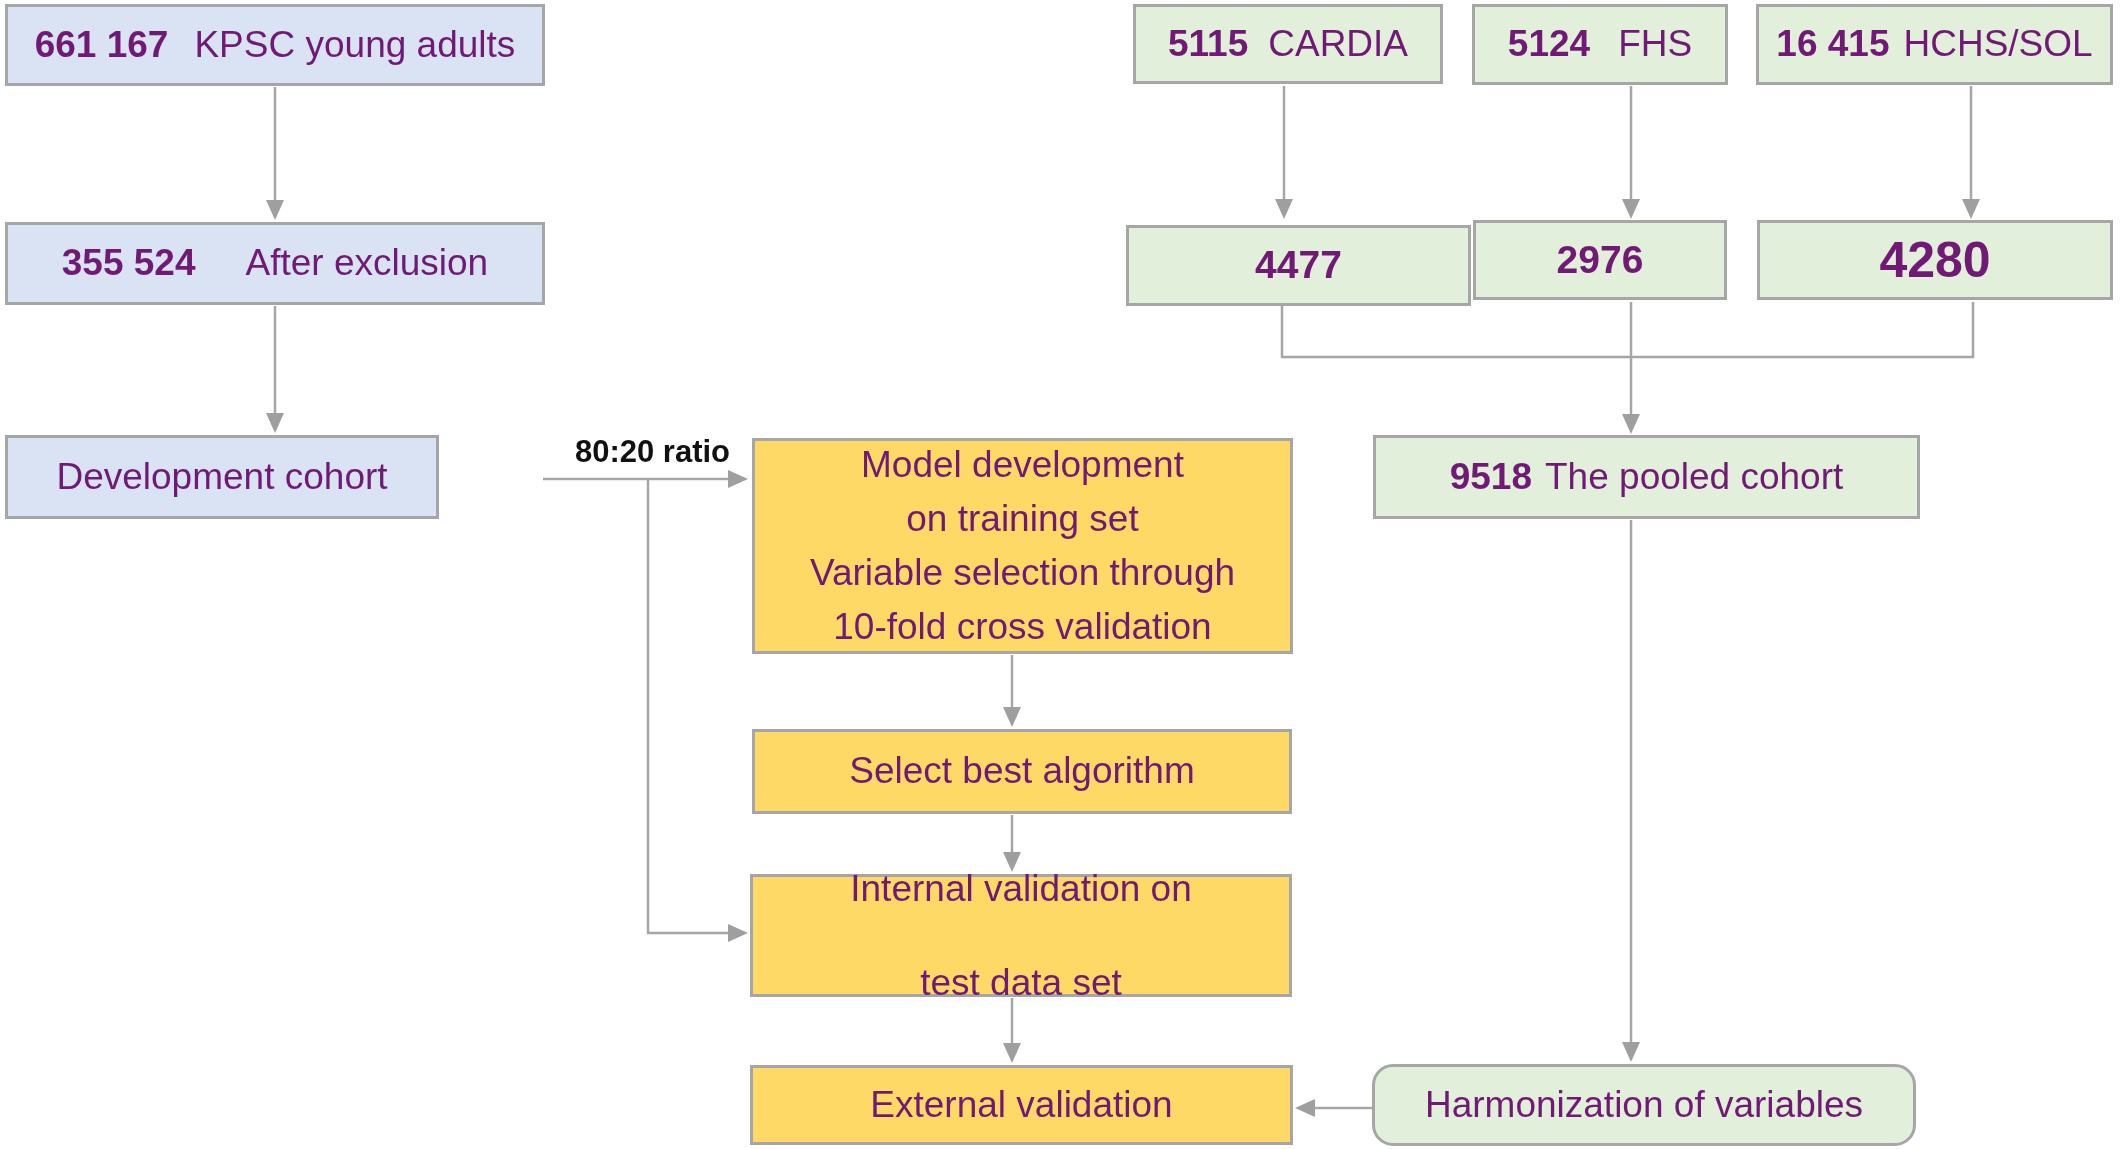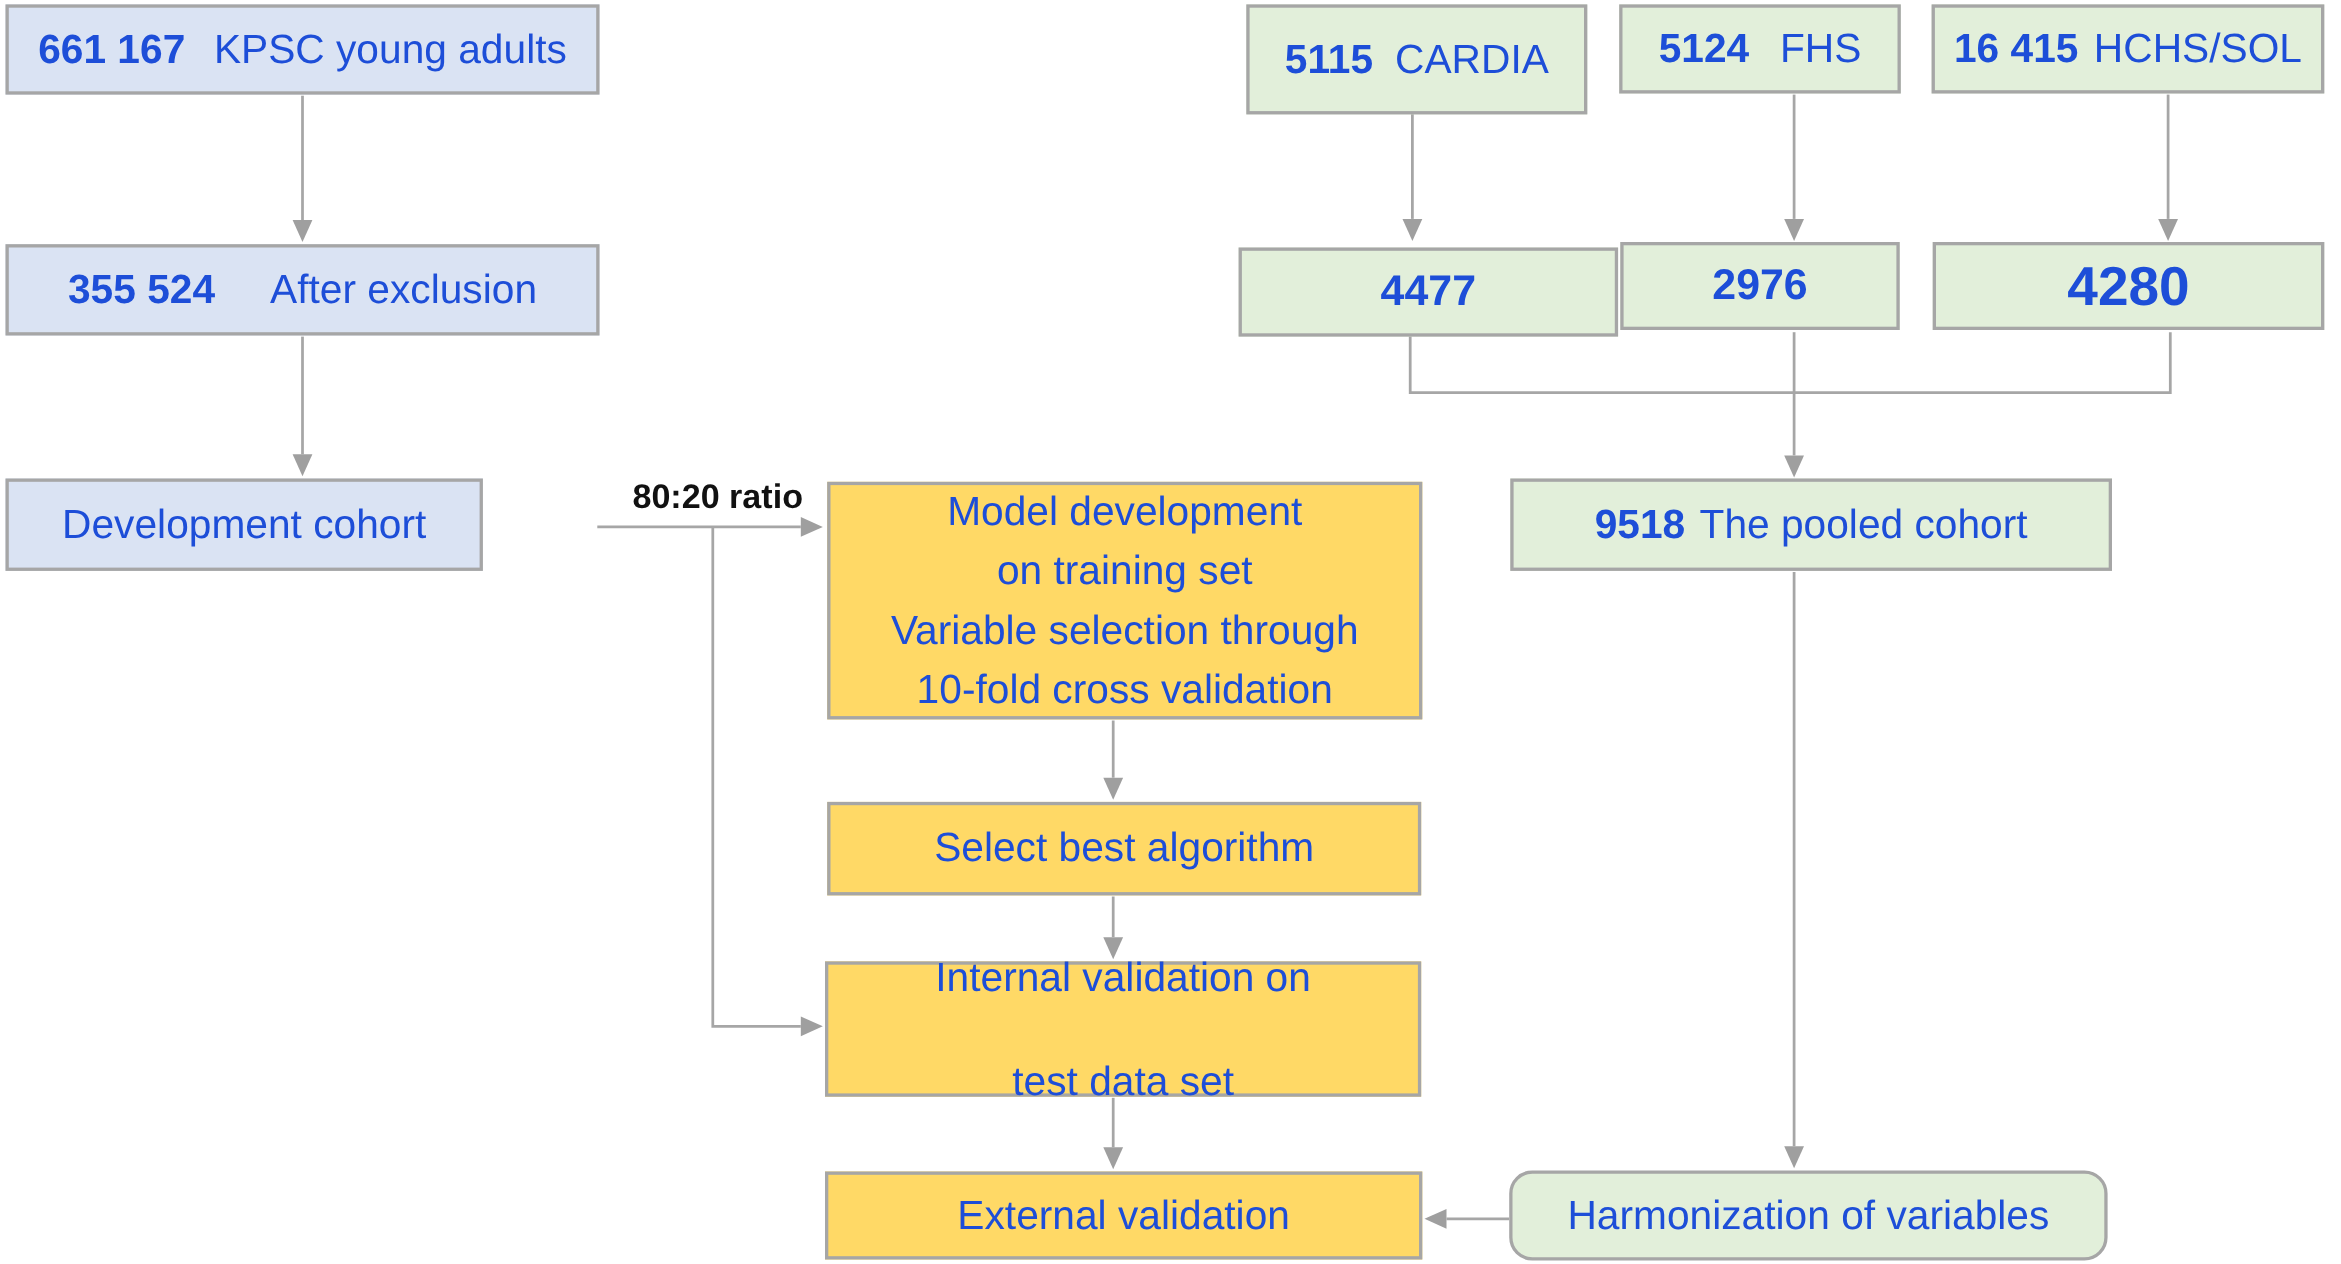--- a/index.html
+++ b/index.html
@@ -12,21 +12,21 @@
   }
   .wires{position:absolute;left:0;top:0;}
   .node{
     position:absolute;
     box-sizing:border-box;
     border:3px solid #a6a6a6;
     display:flex;
     align-items:center;
     justify-content:center;
     text-align:center;
-    color:#1d4ed8;
+    color:#701a75;
     font-size:37px;
     line-height:1.2;
     white-space:nowrap;
   }
   .node .num{font-weight:700;}
   .node .line{display:block;line-height:54px;}
   .fill-blue{background:#dae3f3;}
   .fill-green{background:#e2efda;}
   .fill-orange{background:#ffd966;}
   .node.multiline{flex-direction:column;}
@@ -76,21 +76,21 @@
       <span class="num">661 167</span>
       <span class="lab">KPSC young adults</span>
     </div>
     <div class="node fill-blue" style="left: 5px; top: 222px; width: 540px; height: 83px; column-gap: 50px;">
       <span class="num">355 524</span>
       <span class="lab">After exclusion</span>
     </div>
     <div class="node fill-blue" style="left: 5px; top: 435px; width: 434px; height: 84px; column-gap: 0px;">
       <span class="lab">Development cohort</span>
     </div>
-    <div class="node fill-green" style="left: 1133px; top: 4px; width: 310px; height: 100px; column-gap: 20px;">
+    <div class="node fill-green" style="left: 1133px; top: 4px; width: 310px; height: 80px; column-gap: 20px;">
       <span class="num">5115</span>
       <span class="lab">CARDIA</span>
     </div>
     <div class="node fill-green" style="left: 1472px; top: 4px; width: 256px; height: 81px; column-gap: 28px;">
       <span class="num">5124</span>
       <span class="lab">FHS</span>
     </div>
     <div class="node fill-green" style="left: 1756px; top: 4px; width: 357px; height: 81px; column-gap: 14px;">
       <span class="num">16 415</span>
       <span class="lab">HCHS/SOL</span>

